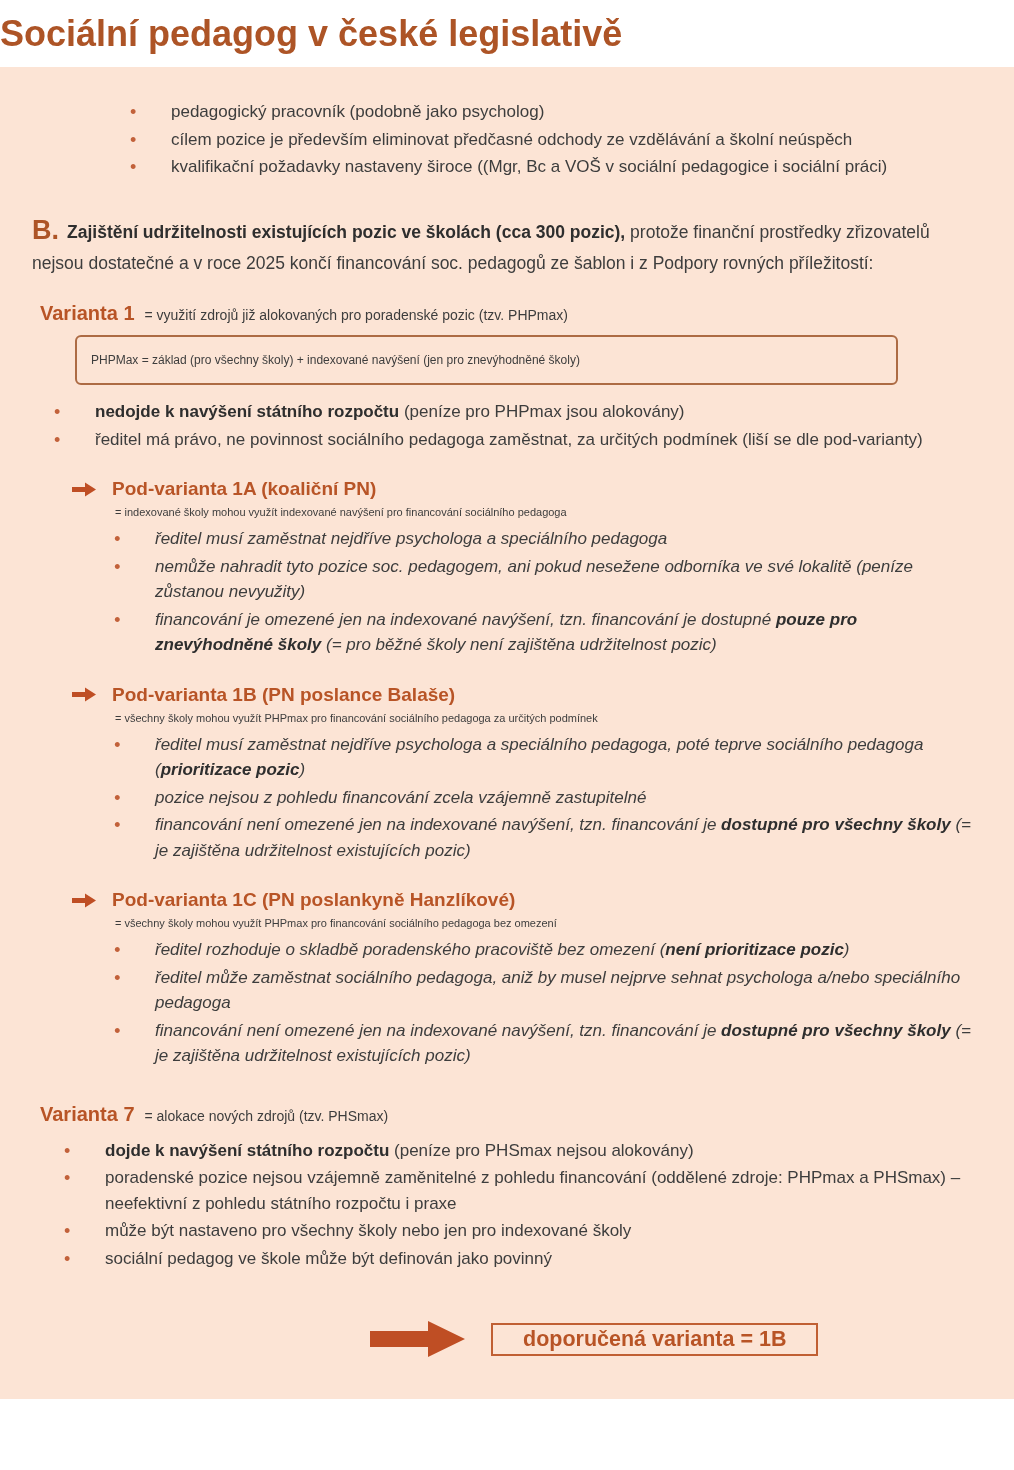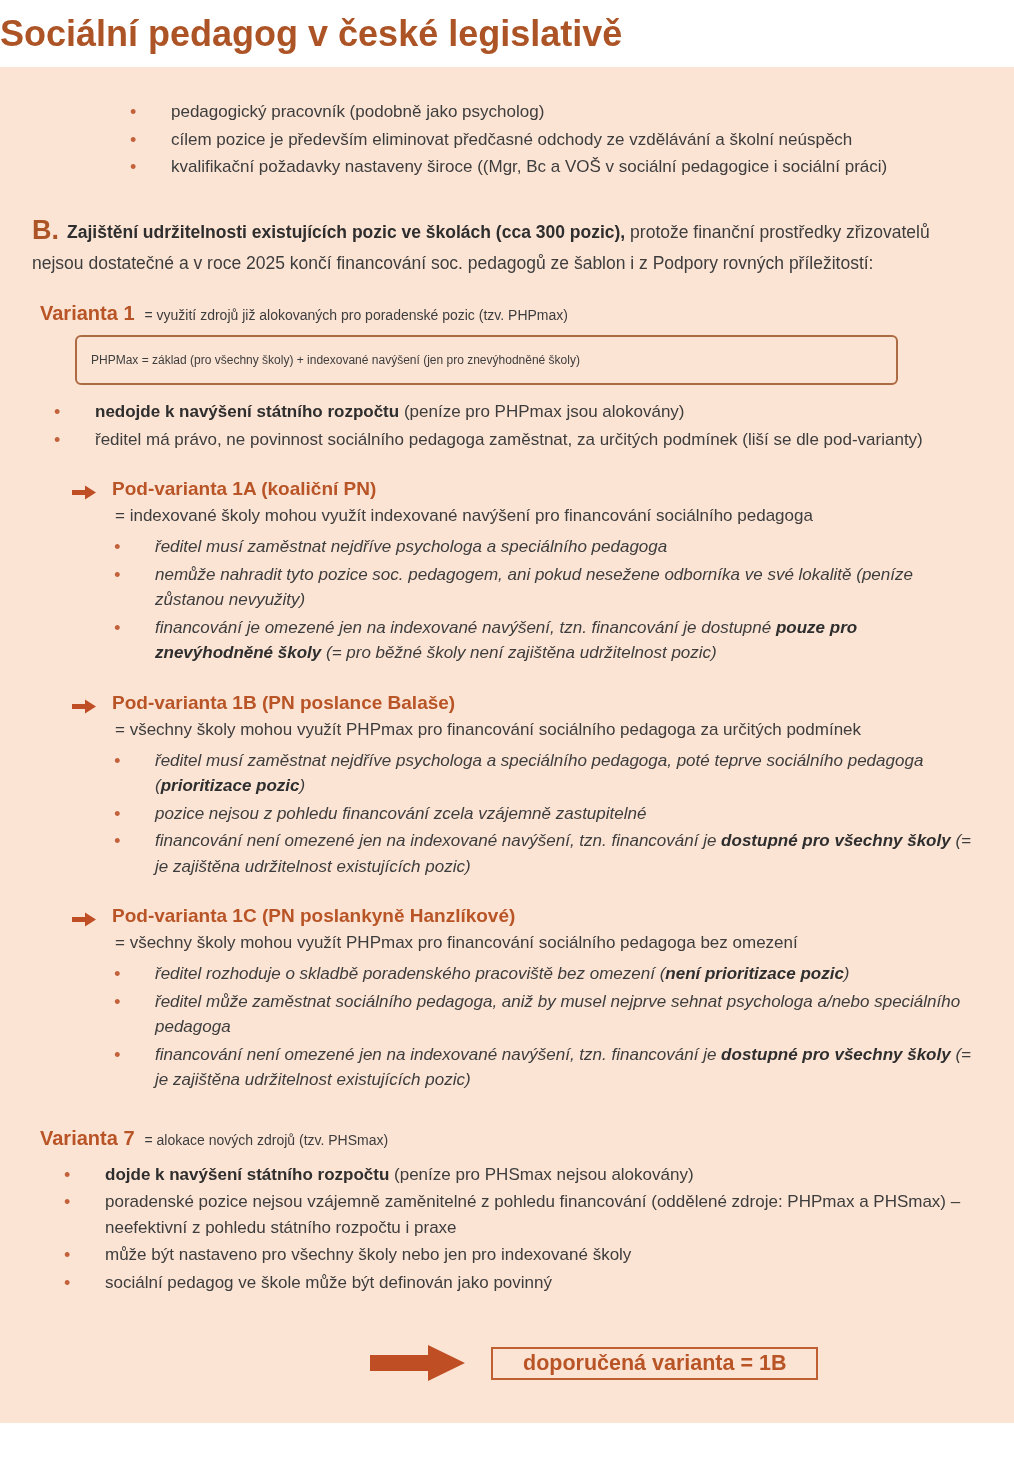--- a/index.html
+++ b/index.html
@@ -35,22 +35,22 @@
   .variant-line { margin:26px 0 10px 8px; }
   .variant-label { font-size:20px; font-weight:bold; color:#b85426; margin-right:10px; }
   .variant-def { font-size:14px; color:#3d3d3d; }
 
   .php-box {
     border:2px solid #ad6b44; margin:4px 78px 14px 43px;
     padding:16px 14px; font-size:12px; color:#3d3d3d; border-radius:6px;
   }
 
   .subvariant { margin:26px 0 0 40px; }
-  .sub-title { font-size:19px; font-weight:bold; color:#b85426; display:flex; align-items:flex-end; gap:16px; }
-  .sub-def { font-size:17px; margin:6px 0 8px 43px; }
+  .sub-title { font-size:19px; font-weight:bold; color:#b85426; display:flex; align-items:center; gap:16px; }
+  .sub-def { font-size:11px; margin:6px 0 8px 43px; }
 
   .recommend-row { display:flex; align-items:center; margin:48px 0 10px 338px; gap:26px; }
   .recommend-box {
     border:2px solid #c05f33; padding:2px 30px; font-size:21.5px;
     font-weight:bold; color:#b85426; white-space:nowrap;
   }
 </style>
 </head>
 <body>
 

